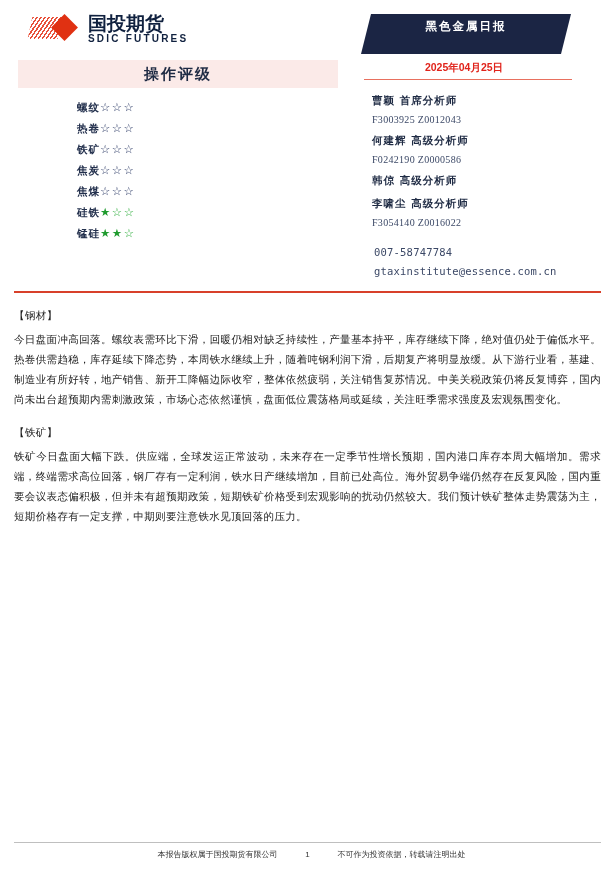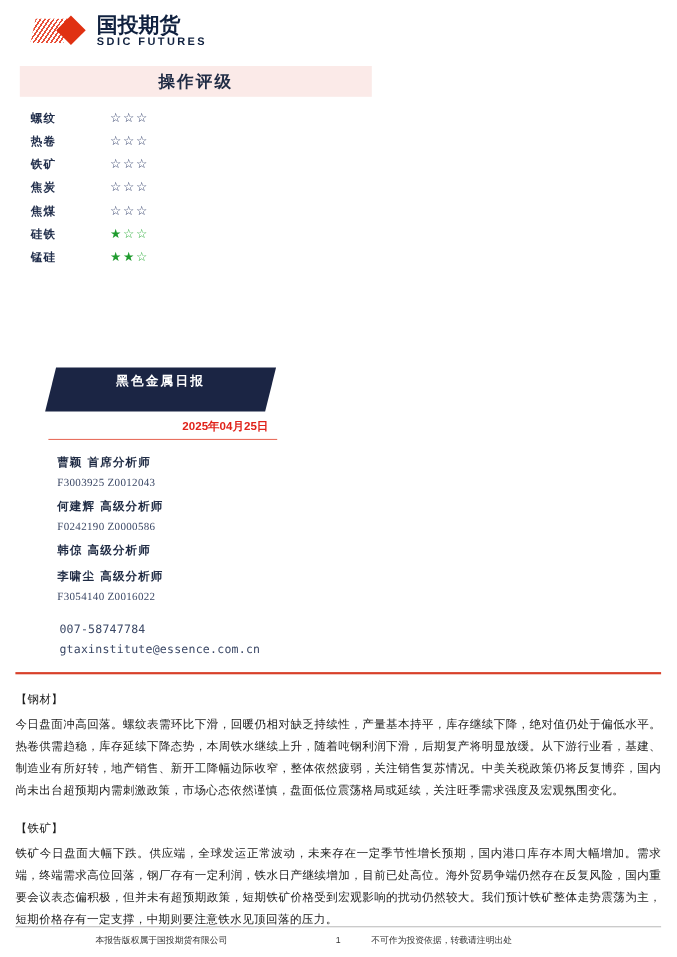--- a/index.html
+++ b/index.html
@@ -18,21 +18,21 @@
   .page {
     width: 615px;
     height: 870px;
     position: relative;
     box-sizing: border-box;
   }
 
   
   .header {
     display: flex;
-    flex-direction: column;
+    flex-direction: row;
     padding: 14px 18px 0 18px;
     box-sizing: border-box;
   }
   .header-left {
     width: 320px;
     flex: 0 0 320px;
   }
   .header-right {
     flex: 1;
     padding-left: 26px;
@@ -111,20 +111,21 @@
     letter-spacing: 2px;
   }
   .rating-list {
     margin-top: 9px;
     padding-left: 10px;
   }
   .rating-row {
     display: flex;
     align-items: center;
     height: 21px;
+    text-align: right;
   }
   .rating-name {
     width: 72px;
     flex: 0 0 72px;
     font-size: 10.5px;
     font-weight: bold;
     color: #23304d;
     font-family: "DejaVu Serif", serif;
     letter-spacing: 1px;
   }
@@ -160,21 +161,21 @@
     font-size: 11.5px;
     font-weight: bold;
     font-family: "DejaVu Serif", serif;
     text-align: center;
     line-height: 24px;
     letter-spacing: 2px;
   }
   .report-date {
     margin-top: 7px;
     width: 200px;
-    text-align: right;
+    text-align: center;
     color: #e0231b;
     font-size: 10.5px;
     font-weight: bold;
     font-family: "Liberation Sans", sans-serif;
   }
   .date-rule {
     margin-top: 4px;
     width: 208px;
     height: 1px;
     background: #e8705f;
@@ -252,21 +253,21 @@
     background: #bfbfbf;
     margin: 0 14px;
   }
   .footer-row {
     display: flex;
     align-items: center;
     padding: 6px 16px 10px 16px;
     font-size: 8px;
     color: #333333;
   }
-  .footer-left { flex: 1; text-align: center; }
+  .footer-left { flex: 1; text-align: right; }
   .footer-center { flex: 0 0 60px; text-align: center; font-family: "Liberation Sans", sans-serif; }
   .footer-right { flex: 1; text-align: left; }
 </style>
 </head>
 <body>
 
 <div class="page">
 
   <div class="header">
 

